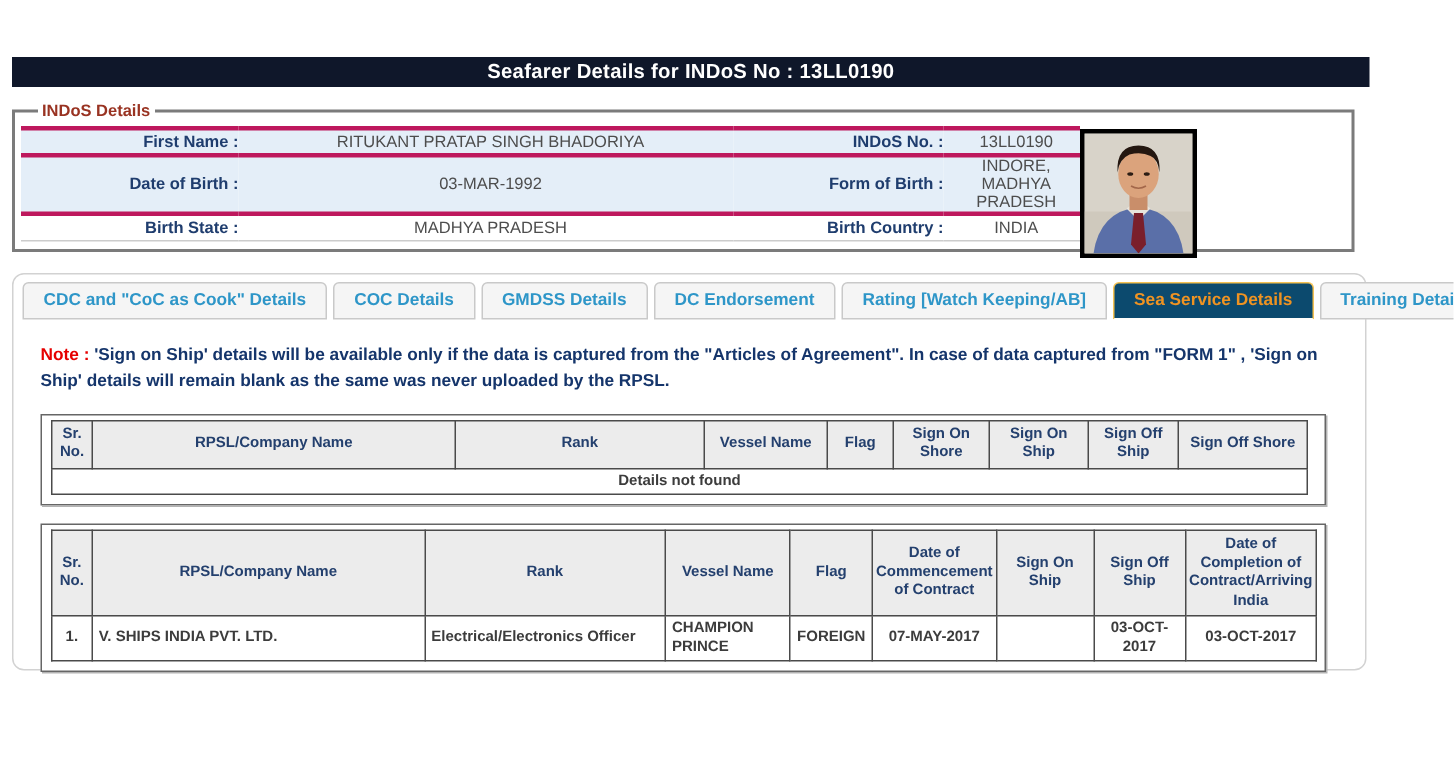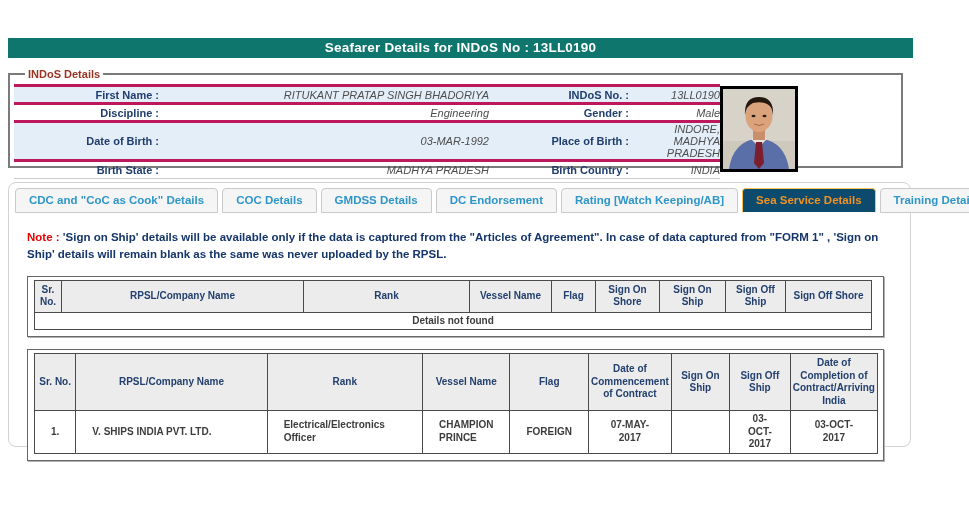--- a/index.html
+++ b/index.html
@@ -4,39 +4,39 @@
 <style>
   * { margin:0; padding:0; box-sizing:border-box; }
   html,body { background:#fff; }
   body {
     width:969px; height:507px; overflow:hidden; position:relative;
     font-family:"Liberation Sans", sans-serif;
   }
   
   .title-bar {
     position:absolute; left:8px; top:38px; width:905px; height:20px;
-    background:#0f766e; color:#fff; font-size:13.5px; font-weight:bold;
+    background:#0f172a; color:#fff; font-size:13.5px; font-weight:bold;
     text-align:center; line-height:20px; letter-spacing:.2px;
   }
   
   fieldset.indos {
     position:absolute; left:8px; top:68px; width:895px; height:100px;
     border:2px solid #7b7b7b; background:#fff;
   }
   fieldset legend {
     color:#993322; font-size:11px; font-weight:bold; margin-left:15px; padding:0 3px;
   }
   table.details { border-collapse:collapse; margin:4px 0 0 4px; width:706px; }
   table.details tr { height:18px; }
   table.details tr.alt { background:#e4eef8; }
   table.details tr td, table.details tr th {
     font-size:11px; vertical-align:middle; border-bottom:1px solid #ccc; border-top:3px solid #be185d;
   }
   table.details th { color:#1f3d6e; text-align:right; white-space:nowrap; }
-  table.details td { color:#4d4d4d; font-weight:normal; text-align:right; padding-left:6px;font-style:italic; }
+  table.details td { color:#4d4d4d; font-weight:normal; text-align:center; padding-left:6px; }
   .lbl1 { width:145px; } .val1 { width:330px; } .lbl2 { width:140px; }
   .photo {
     position:absolute; left:710px; top:6px; width:78px; height:86px;
     border:3px solid #000; background:#d6d2c8; overflow:hidden;
   }
   
   .panel {
     position:absolute; left:8px; top:182px; width:903px; height:265px;
     background:#fff; border:1px solid #d2d2d2; border-radius:8px;
   }
@@ -56,51 +56,45 @@
   fieldset.grid-fs {
     margin:12px 0 0 18px; width:857px; border:1px solid #666;
     box-shadow:1px 1px 0 #b3b3b3; padding:1px 5px 6px 5px; background:#fff;
   }
   table.grid { border-collapse:collapse; margin:2px 0 0 1px; }
   table.grid th, table.grid td { border:1px solid #4a4a4a; font-size:10px; line-height:1.25; }
   table.grid th {
     background:#ececec; color:#24406e; font-weight:bold;
     text-align:center; padding:3px 2px;
   }
-  table.grid td { color:#3c3c3c; font-weight:bold; padding:2px 16px; }
+  table.grid td { color:#3c3c3c; font-weight:bold; padding:2px 4px; }
   td.c { text-align:center; } td.l { text-align:left; }
   td.not-found { color:#e60000; text-align:center; font-size:11px; padding:2px 0 3px 0; }
   table.grid.t1 td { height:17px; }
   table.grid.t2 td { height:26px; }
 </style>
 </head>
 <body>
 
 <div class="title-bar">Seafarer Details for INDoS No : 13LL0190</div>
 
 <fieldset class="indos">
   <legend>INDoS Details</legend>
   <table class="details">
     <tbody>
         <tr class="alt">
       <th class="lbl1">First Name :</th>
       <td class="val1">RITUKANT PRATAP SINGH BHADORIYA</td>
       <th class="lbl2">INDoS No. :</th>
       <td>13LL0190</td>
     </tr>
-    <tr>
-      <th class="lbl1">Discipline :</th>
-      <td class="val1">Engineering</td>
-      <th class="lbl2">Gender :</th>
-      <td>Male</td>
-    </tr>
     <tr class="alt">
       <th class="lbl1">Date of Birth :</th>
       <td class="val1">03-MAR-1992</td>
-      <th class="lbl2">Place of Birth :</th>
+      <th class="lbl2">Form of Birth :</th>
       <td>INDORE, MADHYA PRADESH</td>
     </tr>
     <tr>
       <th class="lbl1">Birth State :</th>
       <td class="val1">MADHYA PRADESH</td>
       <th class="lbl2">Birth Country :</th>
       <td>INDIA</td>
     </tr>
   </tbody>
     </table>

